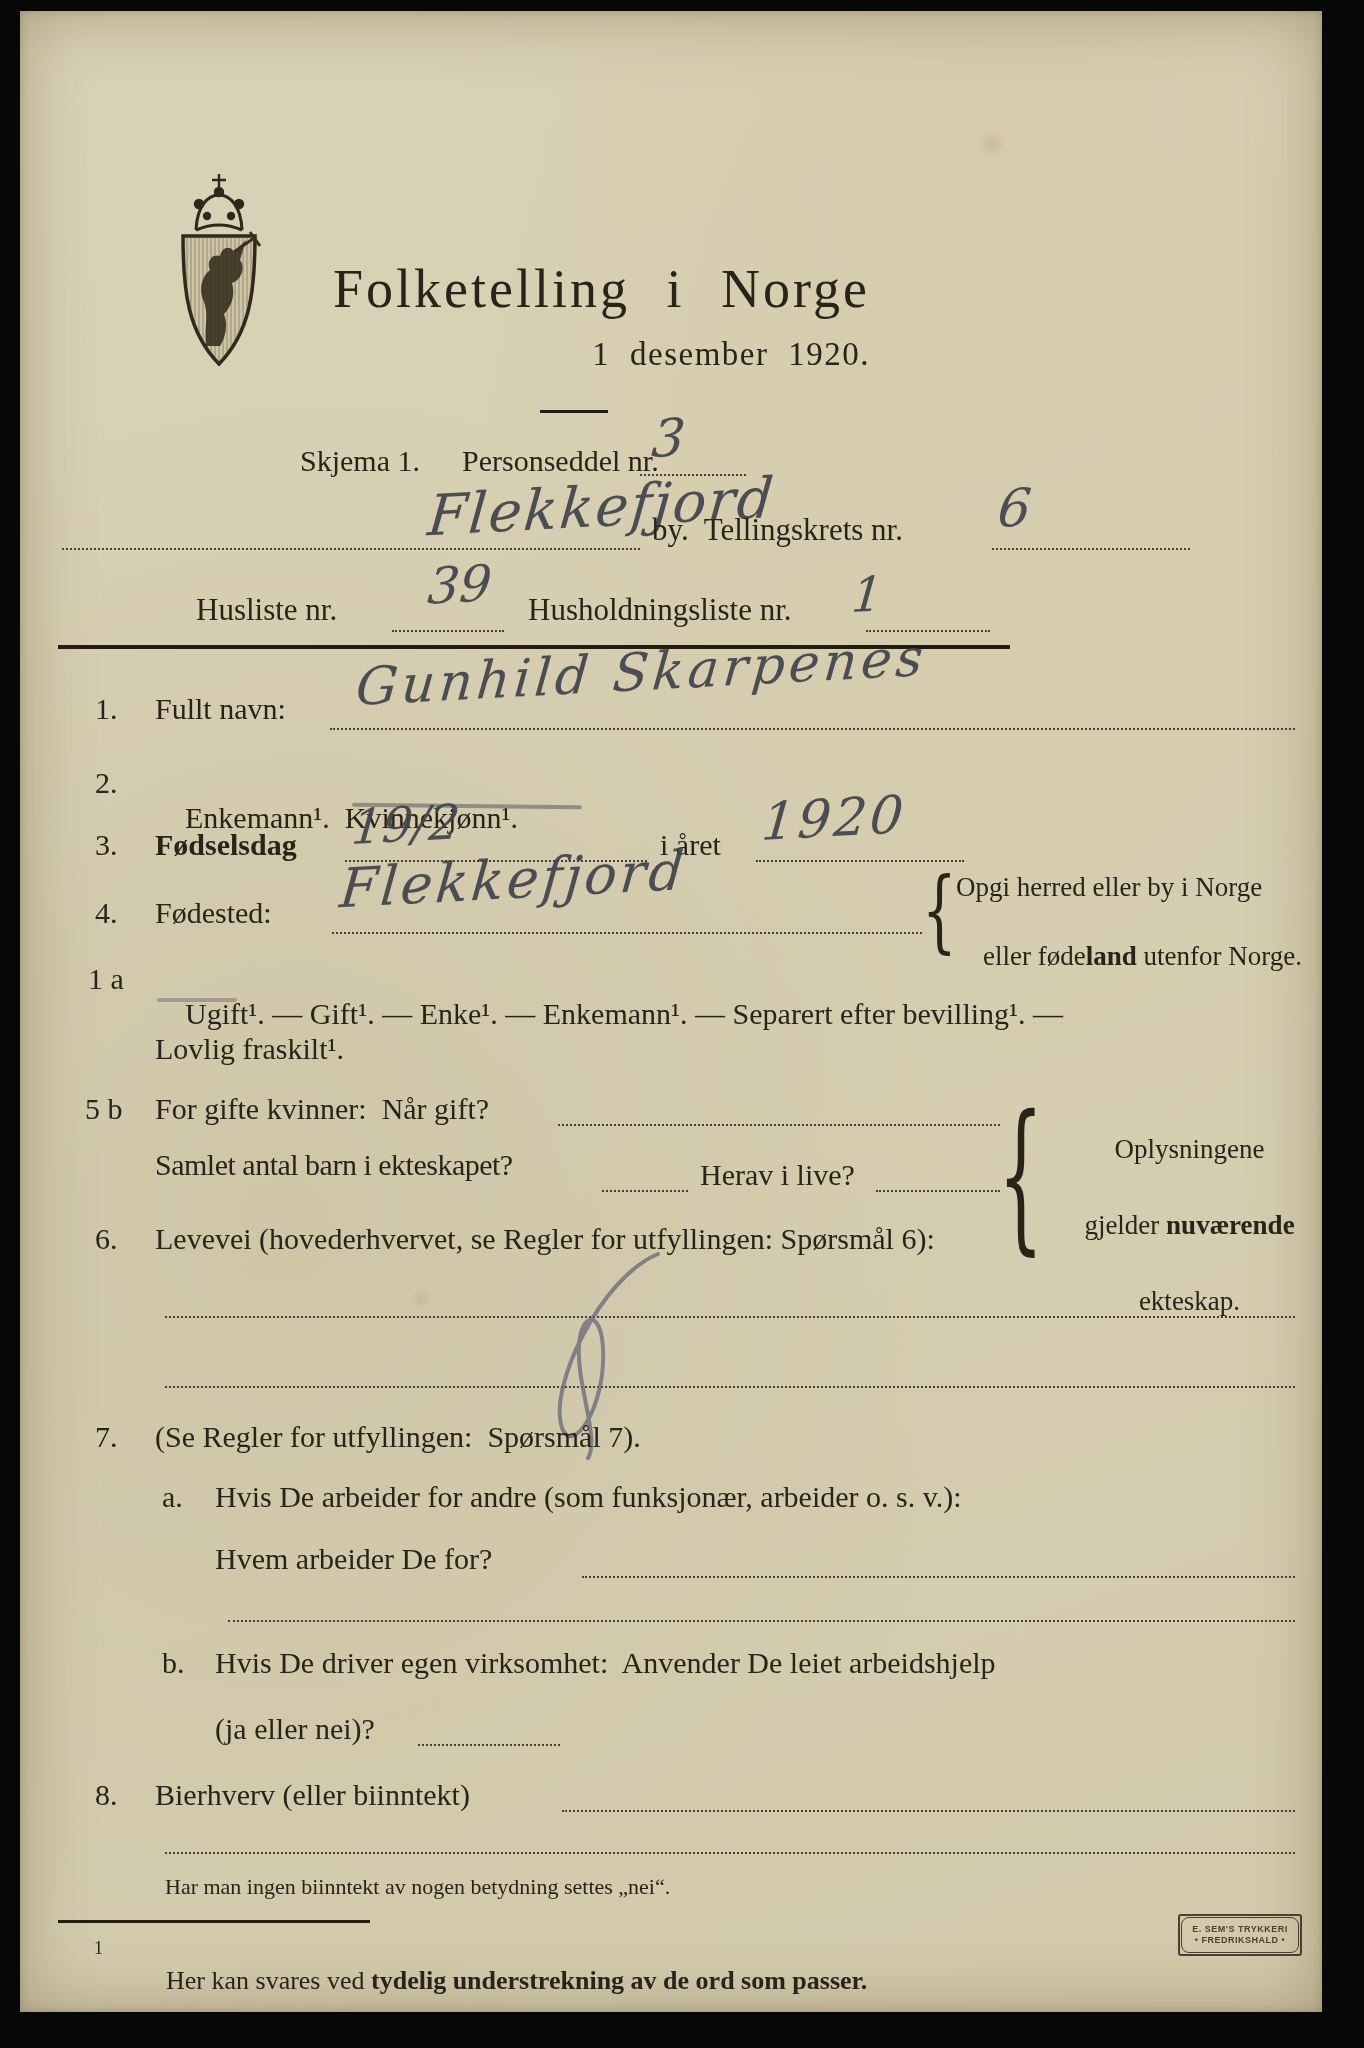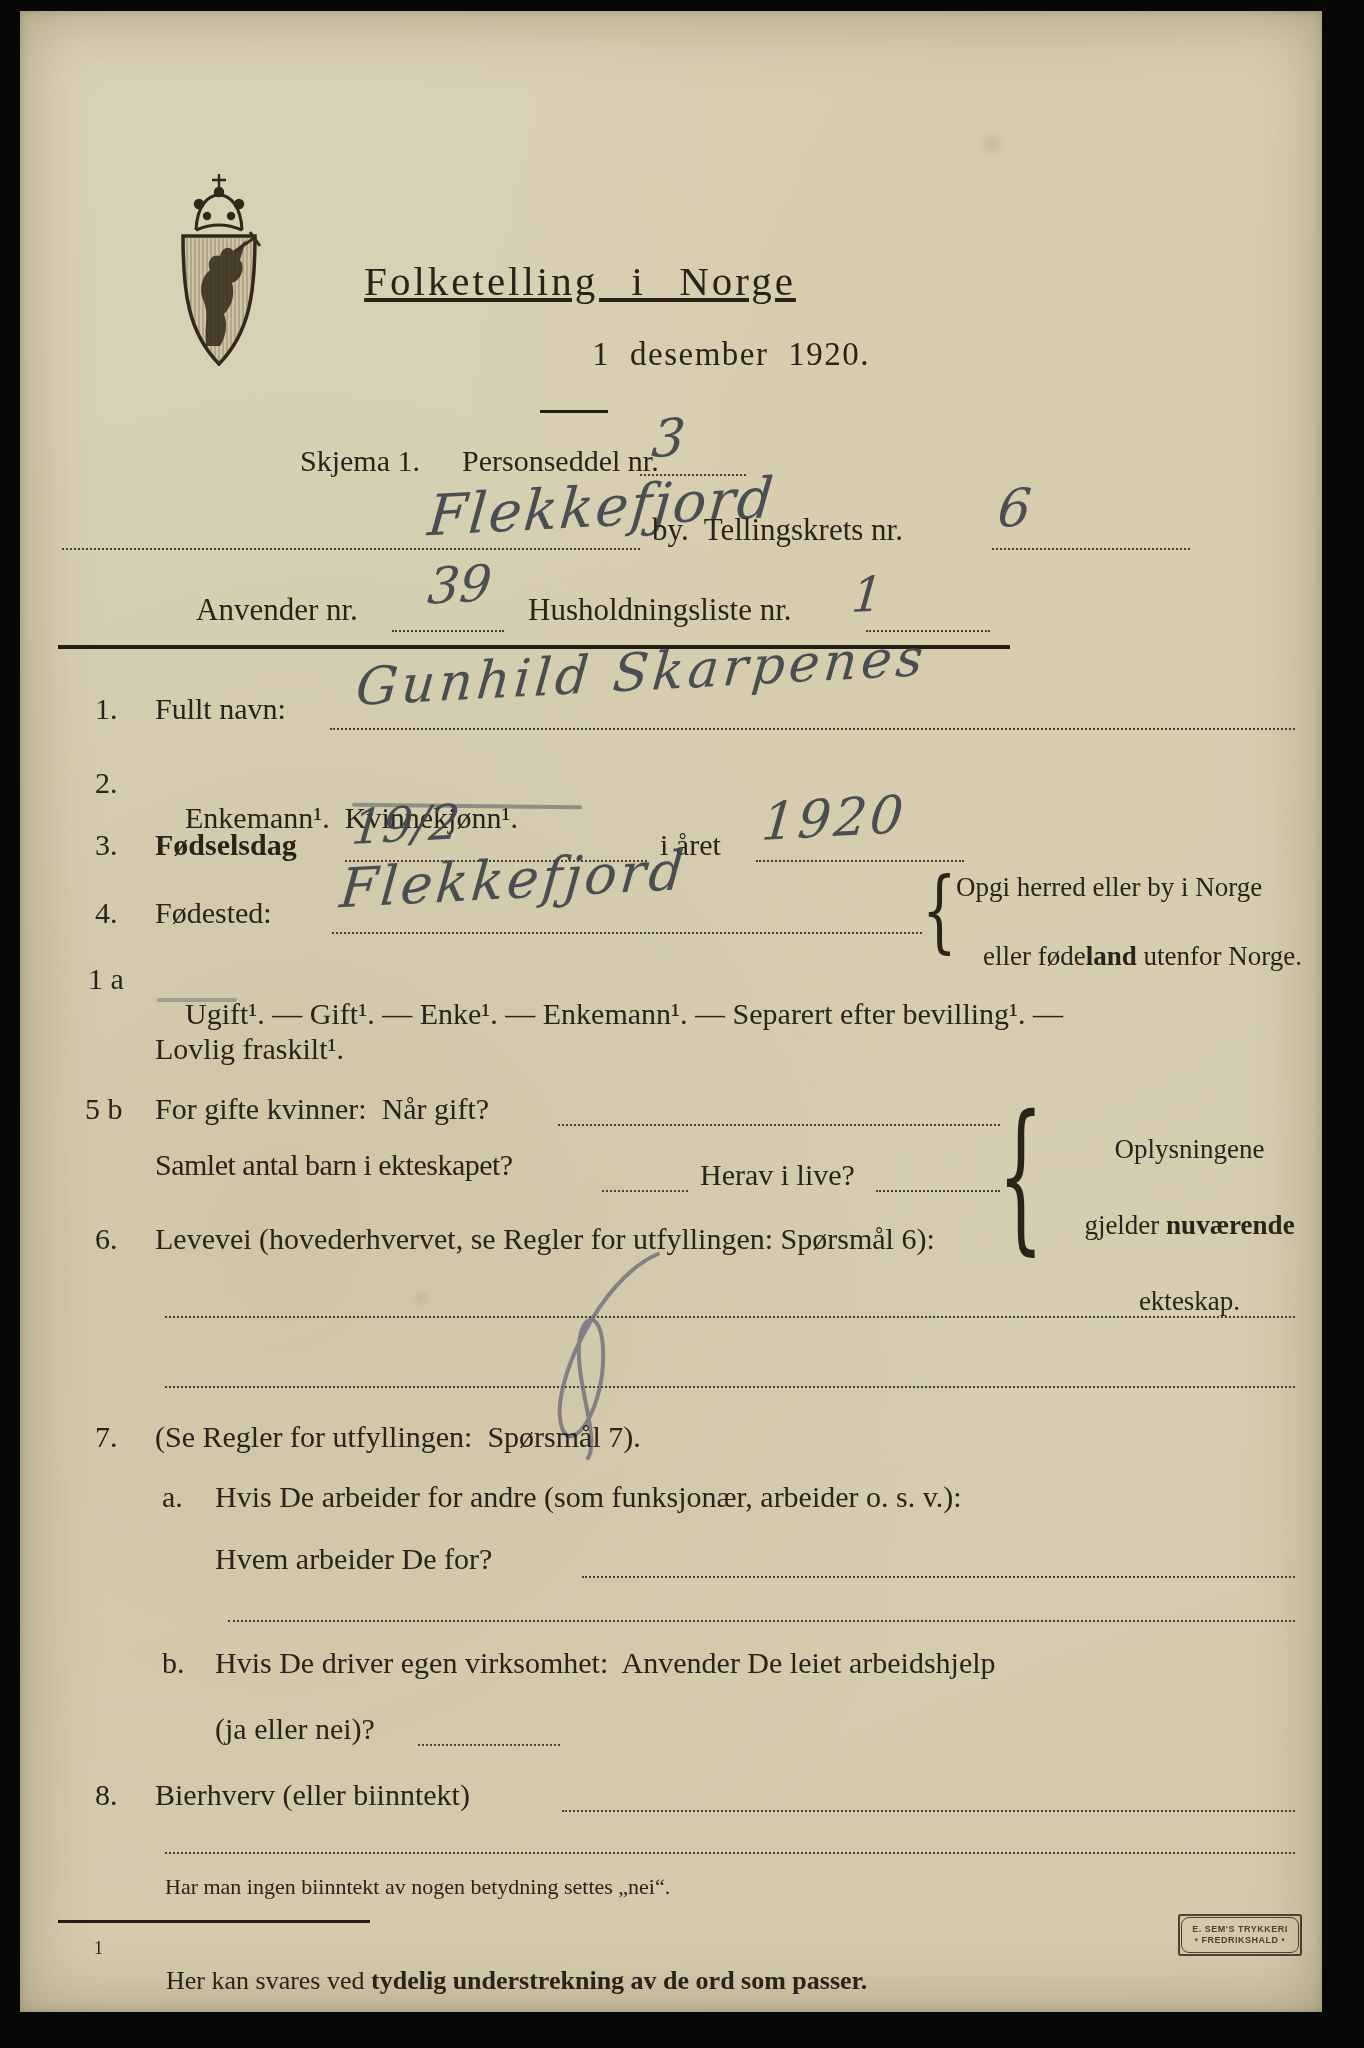--- a/index.html
+++ b/index.html
@@ -56,36 +56,36 @@
       </clipPath>
     </defs>
     <path d="M17 66 L89 66 C89 122 84 162 53 194 C22 162 17 122 17 66 Z" fill="#cfc5a6" stroke="#2f281c" stroke-width="3.5"></path>
     <g clip-path="url(#shieldclip)" stroke="#4a4130" stroke-width="0.8" opacity="0.55">
       <path d="M21 60 V200 M25 60 V200 M29 60 V200 M33 60 V200 M37 60 V200 M41 60 V200 M45 60 V200 M49 60 V200 M53 60 V200 M57 60 V200 M61 60 V200 M65 60 V200 M69 60 V200 M73 60 V200 M77 60 V200 M81 60 V200 M85 60 V200"></path>
     </g>
     <path d="M40 176 C38 156 43 146 38 132 C32 120 36 106 44 100 C40 92 46 83 54 86 C56 77 64 75 68 82 L80 70 L74 90 C80 98 75 110 66 113 C70 127 64 138 58 144 C62 155 60 166 54 176 Z" fill="#39301f" opacity="0.9"></path>
     <path d="M68 82 L88 68 M84 62 L94 76" stroke="#39301f" stroke-width="3"></path>
   </svg>
 
-  <div class="t" style="left:290px;top:258px;width:580px;text-align:center;font-size:41px;letter-spacing:3px;word-spacing:20px;text-decoration:underline;">Folketelling i Norge</div>
+  <div class="t" style="left:290px;top:258px;width:580px;text-align:right;font-size:54px;letter-spacing:3px;word-spacing:20px;">Folketelling i Norge</div>
   <div class="t" style="left:290px;top:336px;width:580px;text-align:right;font-size:33px;letter-spacing:1.5px;word-spacing:10px;">1 desember 1920.</div>
   <div class="solid" style="left:540px;top:410px;width:68px;height:3px;"></div>
 
   <div class="t body" style="left:300px;top:444px;">Skjema 1.</div>
   <div class="t body" style="left:462px;top:444px;">Personseddel nr.</div>
   <div class="dot" style="left:640px;top:474px;width:106px;"></div>
   <div class="hand" style="left:652px;top:408px;font-size:52px;">3</div>
 
   <div class="hand" style="left:428px;top:474px;font-size:56px;letter-spacing:2px;">Flekkefjord</div>
   <div class="dot" style="left:62px;top:548px;width:578px;"></div>
   <div class="t" style="left:652px;top:512px;font-size:31px;">by.  Tellingskrets nr.</div>
   <div class="hand" style="left:998px;top:478px;font-size:52px;">6</div>
   <div class="dot" style="left:992px;top:548px;width:198px;"></div>
 
-  <div class="t" style="left:196px;top:592px;font-size:31px;">Anvender nr.</div>
+  <div class="t" style="left:196px;top:592px;font-size:31px;">Husliste nr.</div>
   <div class="dot" style="left:392px;top:630px;width:112px;"></div>
   <div class="hand" style="left:428px;top:556px;font-size:50px;">39</div>
   <div class="t" style="left:528px;top:592px;font-size:31px;">Husholdningsliste nr.</div>
   <div class="hand" style="left:852px;top:566px;font-size:48px;">1</div>
   <div class="dot" style="left:866px;top:630px;width:124px;"></div>
 
   <div class="solid" style="left:58px;top:645px;width:952px;height:4px;"></div>
 
   <div class="t num" style="left:95px;top:692px;">1.</div>
   <div class="t body" style="left:155px;top:692px;">Fullt navn:</div>

